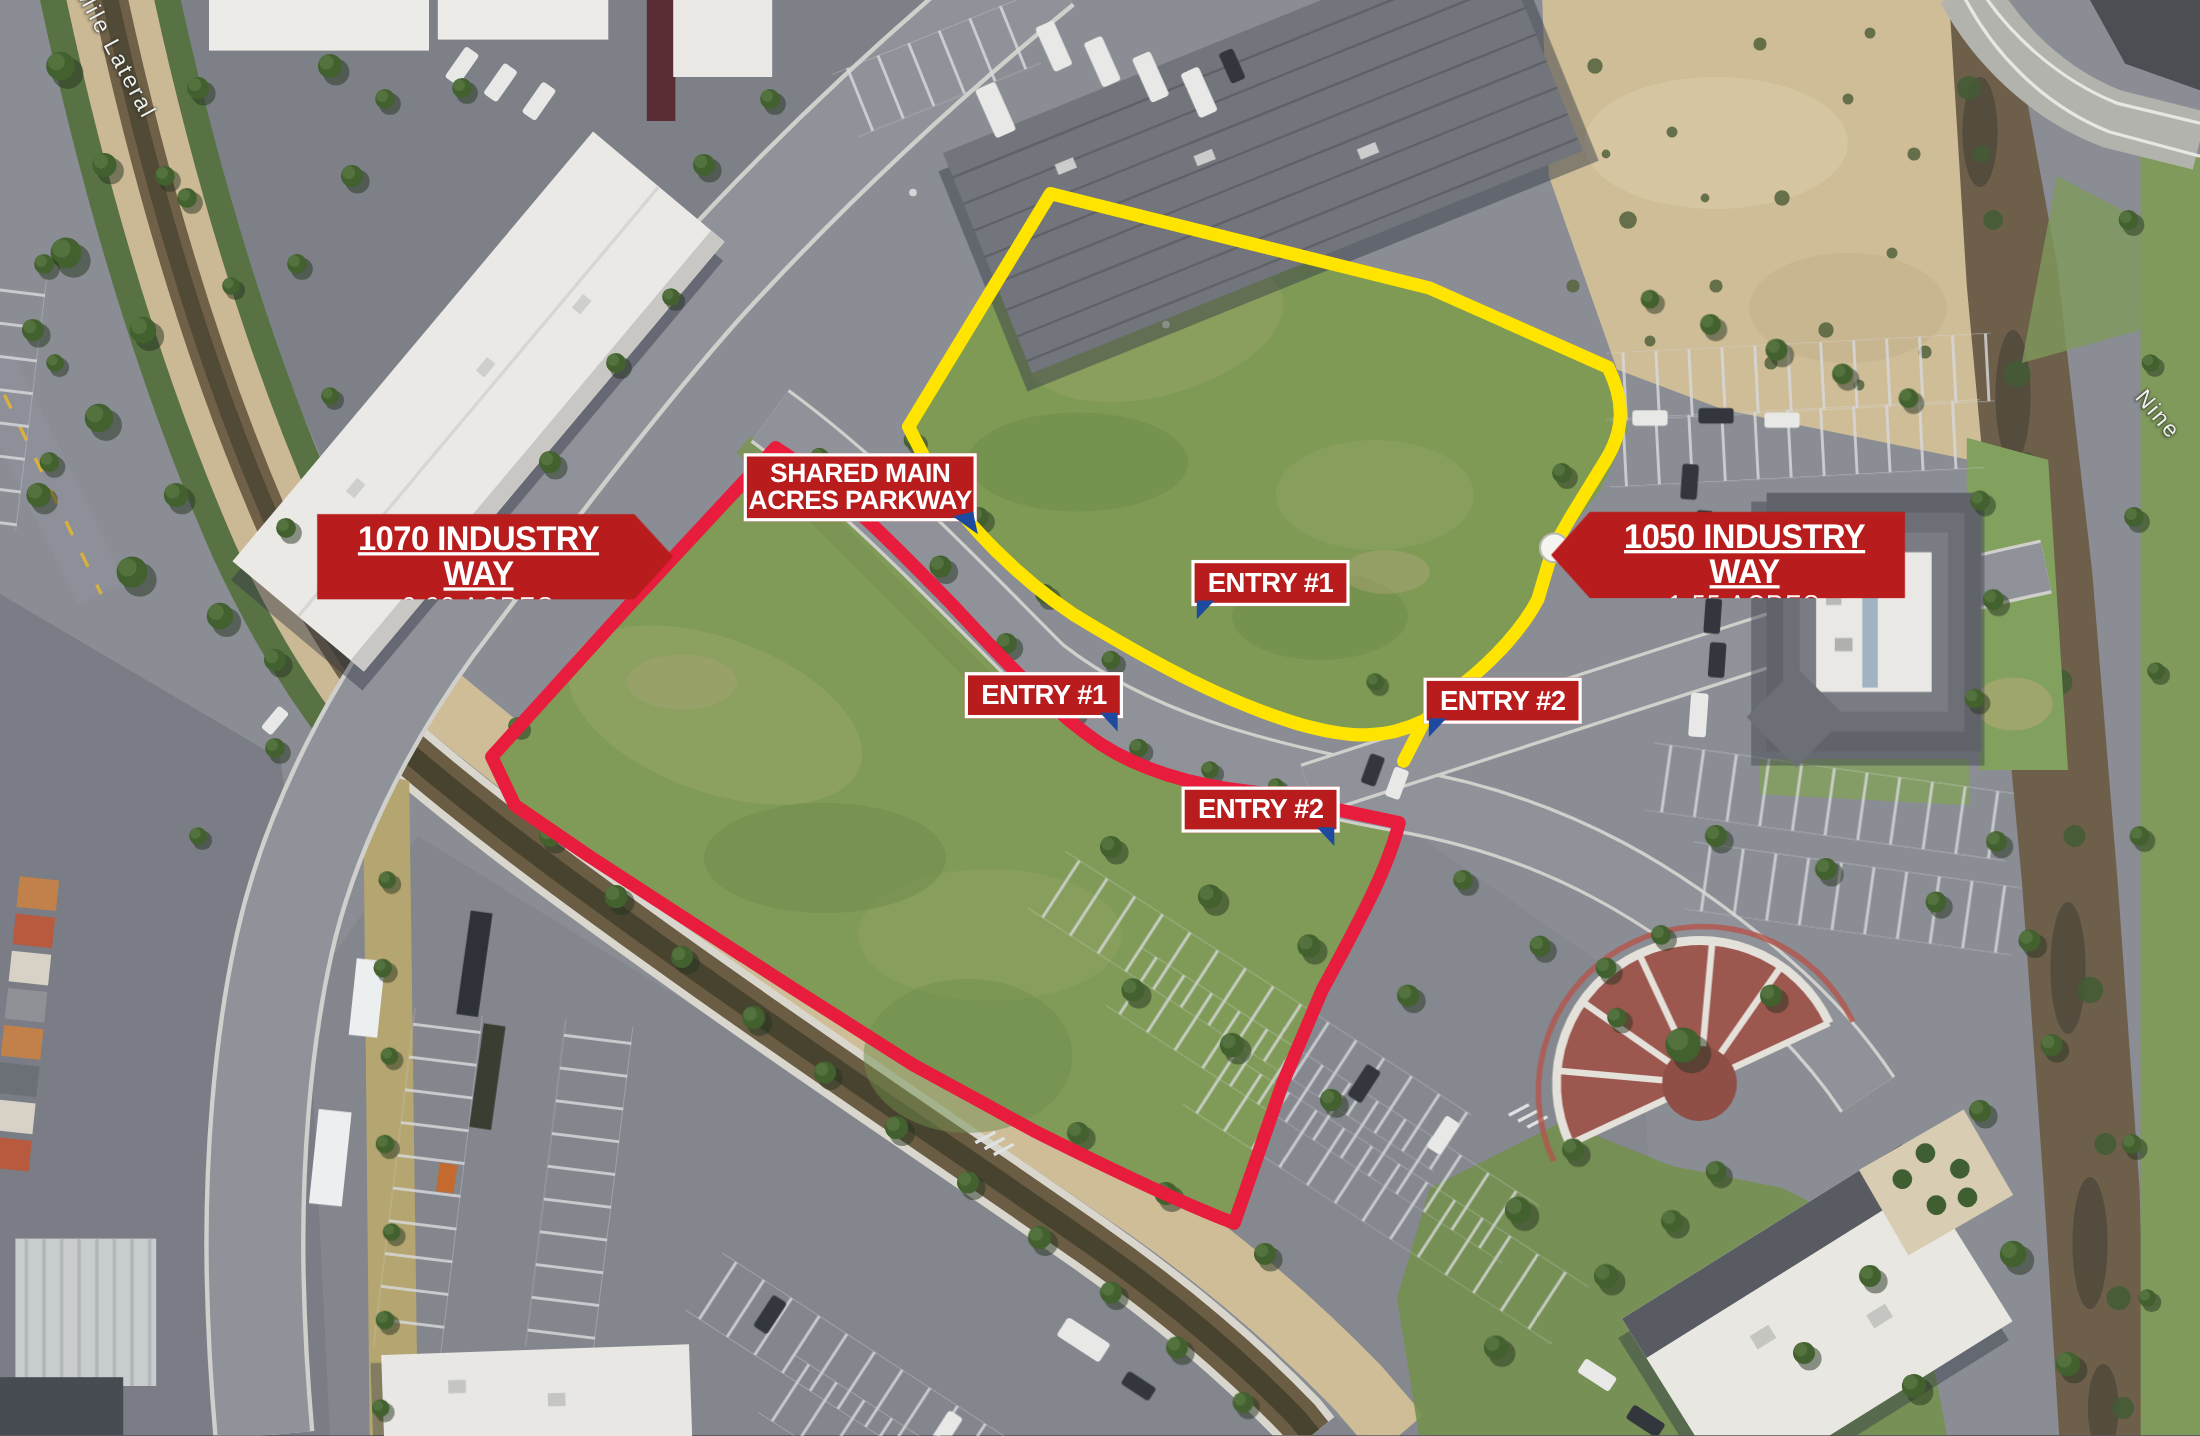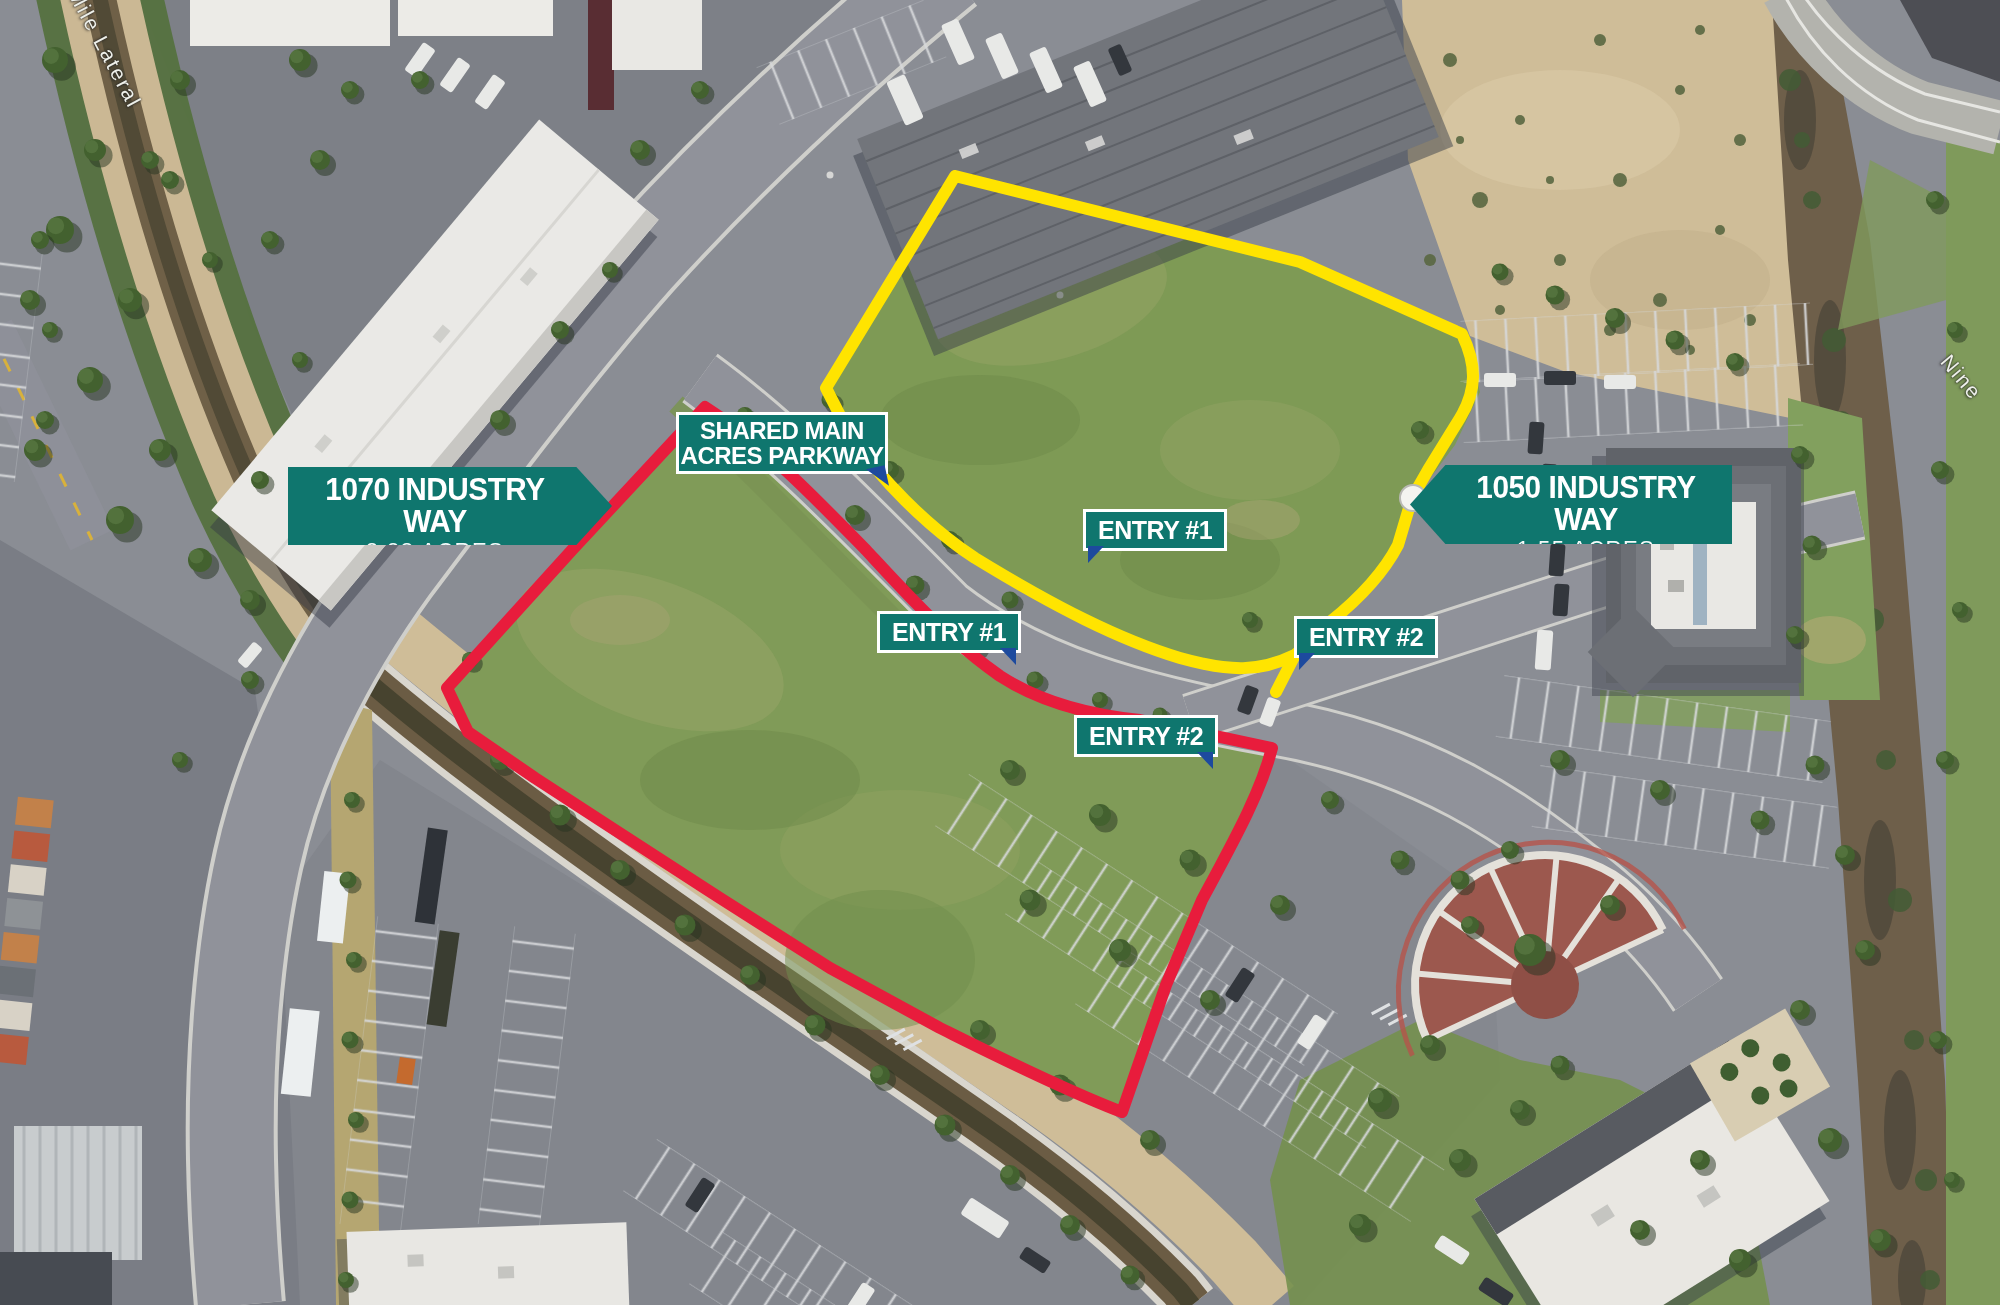--- a/index.html
+++ b/index.html
@@ -1,22 +1,22 @@
 <!DOCTYPE html>
 <html><head>
 <meta charset="utf-8">
 <style>
   html,body{margin:0;padding:0;background:#222;}
   .stage{position:relative;width:2000px;height:1305px;overflow:hidden;
          font-family:"Liberation Sans",sans-serif;background:#8a8d94;}
   .stage svg{position:absolute;left:0;top:0;}
   
-  .lbl{position:absolute;background:#0f766e;color:#fff;text-align:center;
+  .lbl{position:absolute;background:#b91c1c;color:#fff;text-align:center;
        box-sizing:border-box;}
-  .addr{padding-top:7px;}
+  .addr{padding-top:7px;text-decoration:underline;}
   .addr .t1{font-weight:bold;font-size:31px;letter-spacing:-0.5px;line-height:1.04;
             transform:scaleX(0.96);}
   .addr .t2{font-size:22px;letter-spacing:1.5px;line-height:1.2;opacity:.96;}
   #l1070{left:288px;top:467px;width:324px;height:78px;
          clip-path:polygon(0 0,89% 0,100% 50%,89% 100%,0 100%);padding-right:30px;}
   #l1050{left:1410px;top:465px;width:322px;height:79px;
          clip-path:polygon(0 50%,11% 0,100% 0,100% 100%,11% 100%);padding-left:30px;}
   .callout{border:3px solid #fff;display:flex;flex-direction:column;align-items:center;
            justify-content:center;font-weight:bold;}
   #shared{left:676px;top:412px;width:212px;height:62px;font-size:24px;line-height:1.06;

